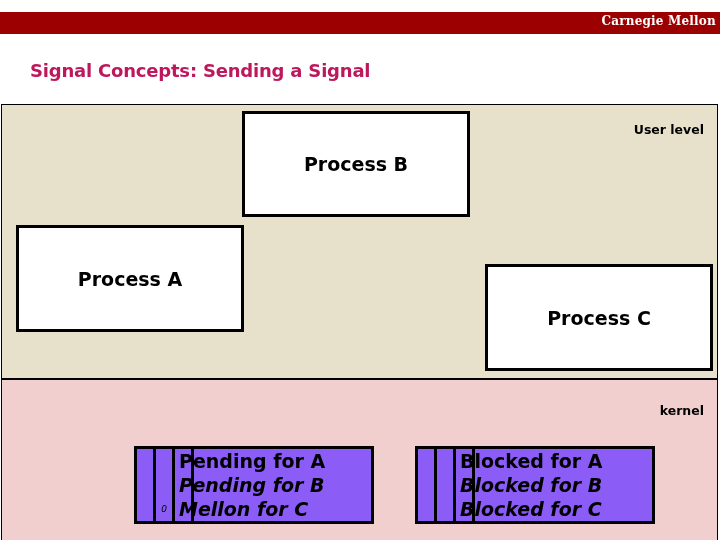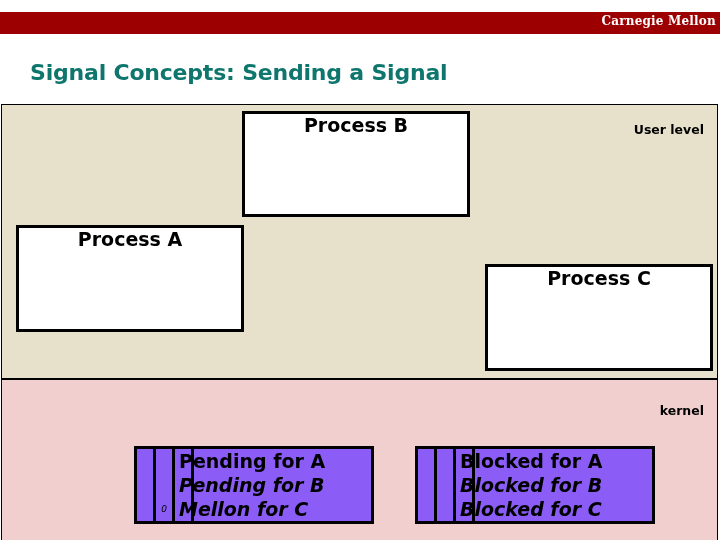--- a/index.html
+++ b/index.html
@@ -39,23 +39,23 @@
     font-size: 12px;
     font-weight: bold;
     letter-spacing: 0.2px;
   }
 
   
   .slide-title {
     position: absolute;
     left: 30px;
     top: 48px;
-    font-size: 22px;
-    font-weight: bold;
-    color: #0f766e;
+    font-size: 18px;
+    font-weight: bold;
+    color: #be185d;
     letter-spacing: -0.2px;
   }
 
   
   .user-region {
     position: absolute;
     left: 1px;
     top: 92px;
     width: 717px;
     height: 275px;
@@ -85,21 +85,21 @@
   .label-user { right: 8px; top: 110px; }
   .label-kernel { right: 8px; top: 391px; }
 
   
   .proc-box {
     position: absolute;
     background: #ffffff;
     border: 3px solid #000000;
     box-sizing: border-box;
     display: flex;
-    align-items: flex-start;
+    align-items: center;
     justify-content: center;
   }
   .proc-box span {
     font-size: 19px;
     font-weight: bold;
     color: #000000;
   }
   .proc-b { left: 242px; top: 99px;  width: 228px; height: 106px; }
   .proc-a { left: 16px;  top: 213px; width: 228px; height: 107px; }
   .proc-c { left: 485px; top: 252px; width: 228px; height: 107px; }

